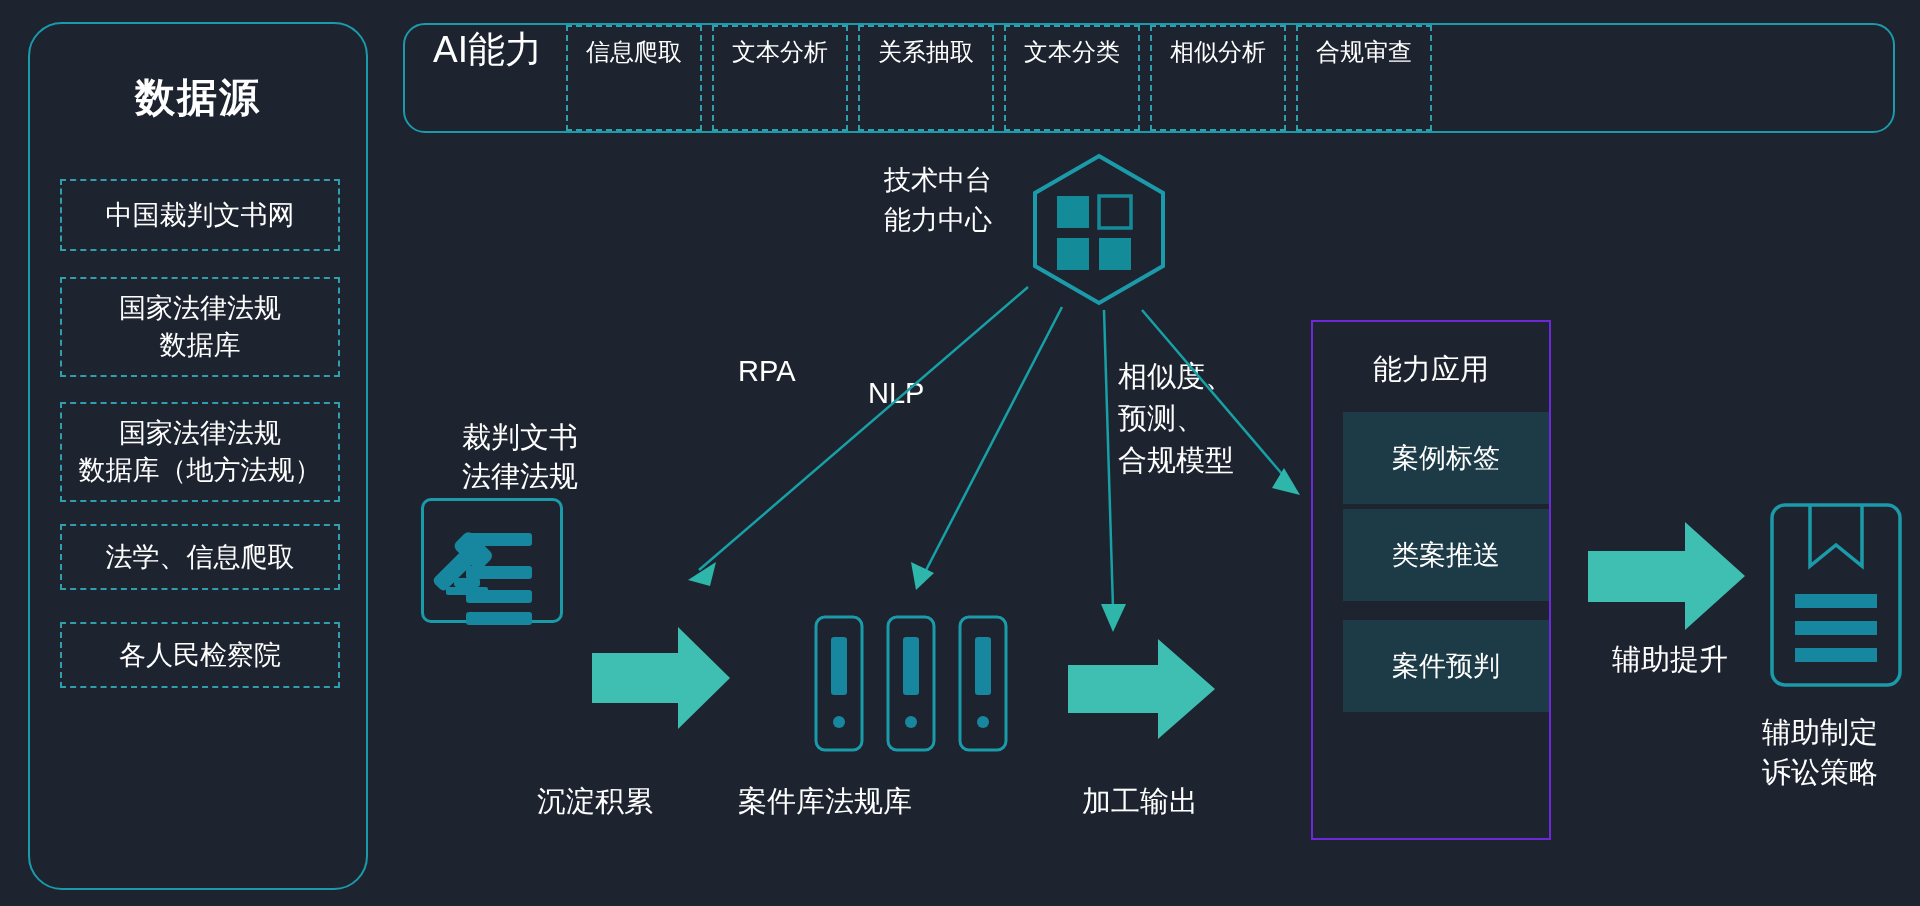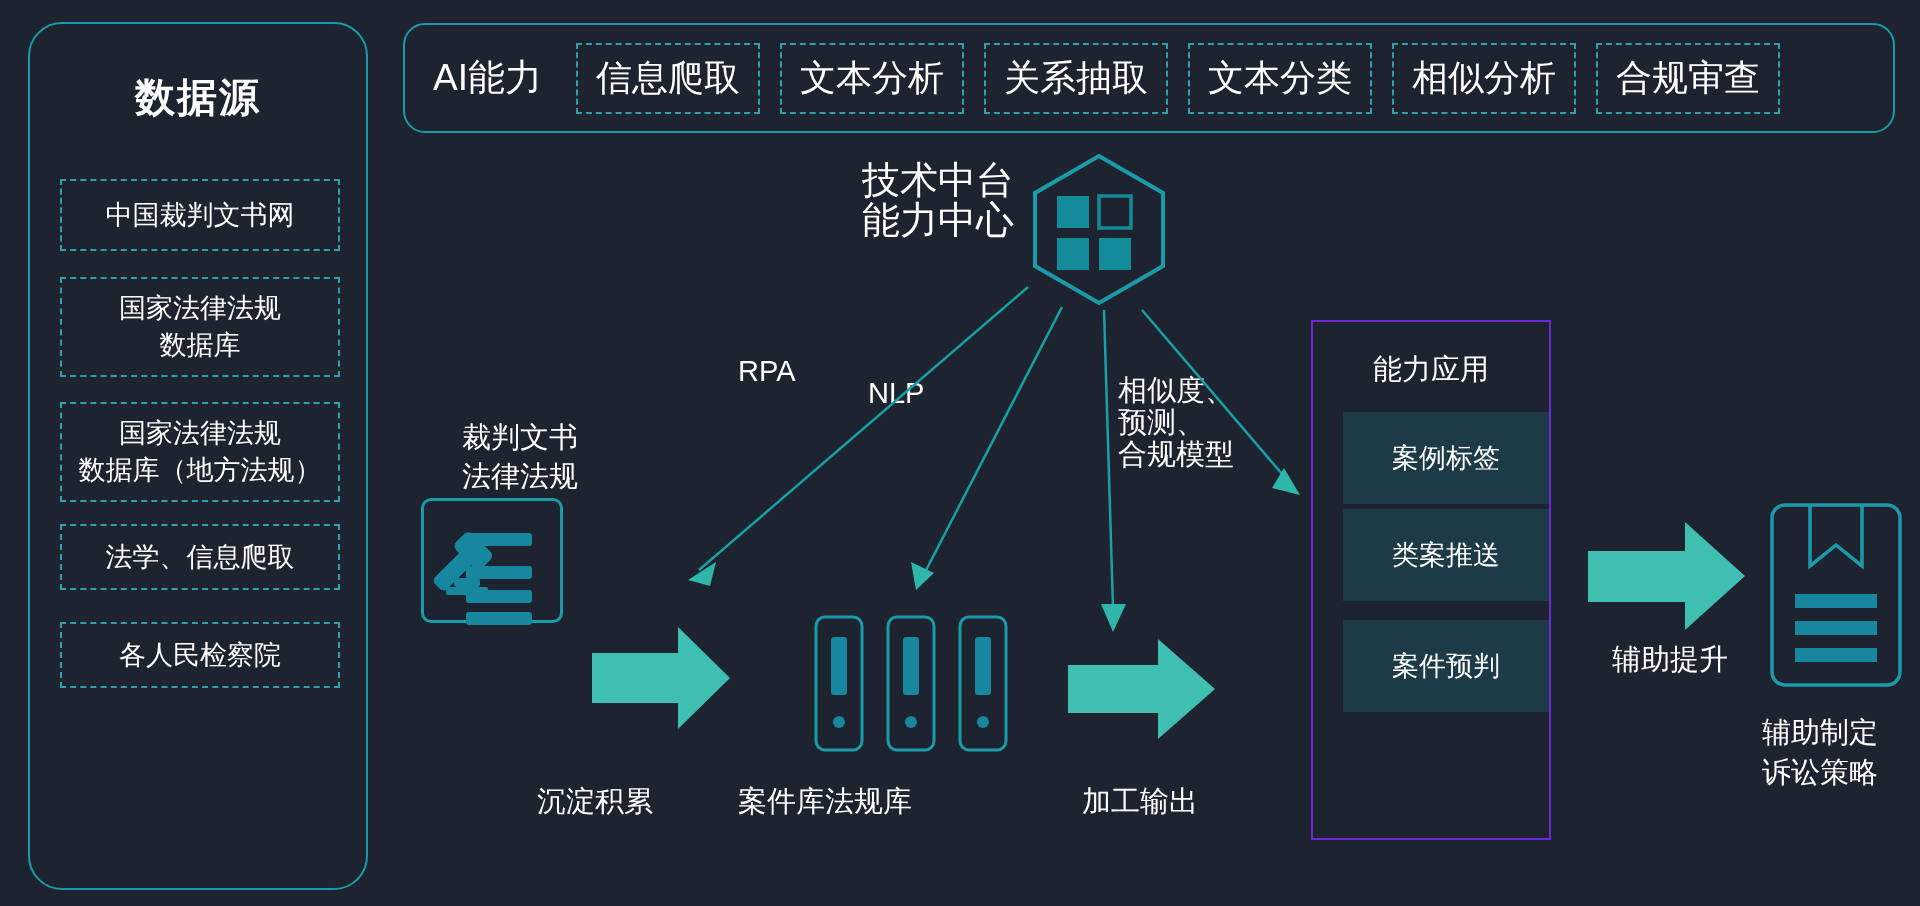--- a/index.html
+++ b/index.html
@@ -33,37 +33,37 @@
   .ds-0{top:155px;height:72px;}
   .ds-1{top:253px;height:100px;}
   .ds-2{top:378px;height:100px;}
   .ds-3{top:500px;height:66px;}
   .ds-4{top:598px;height:66px;}
 
   
   .ai-bar{
     position:absolute;left:403px;top:23px;width:1492px;height:110px;
     border:2px solid #1b9aaa;border-radius:22px;box-sizing:border-box;
-    display:flex;align-items:center;padding-left:28px;gap:20px;
+    display:flex;padding-left:28px;gap:10px;
   }
   .ai-title{font-size:37px;font-weight:400;color:#fff;margin-right:14px;white-space:nowrap;}
   .ai-chip{
     border:2px dashed #2f9fae;
-    padding:9px 18px;font-size:36px;color:#fff;white-space:nowrap;
+    padding:9px 18px;font-size:24px;color:#fff;white-space:nowrap;
   }
   .hex-label{
     position:absolute;left:838px;top:160px;width:200px;text-align:center;
-    font-size:38px;line-height:40px;color:#fff;
+    font-size:27px;line-height:40px;color:#fff;
   }
 
   
   .flow-label{position:absolute;color:#fff;}
   .lbl-rpa{left:738px;top:355px;font-size:29px;}
   .lbl-nlp{left:868px;top:377px;font-size:29px;}
-  .lbl-sim{left:1118px;top:355px;font-size:29px;line-height:32px;margin-top:19px;}
+  .lbl-sim{left:1118px;top:355px;font-size:29px;line-height:42px;}
 
   
   .grp-label{position:absolute;text-align:center;color:#fff;font-size:29px;line-height:39px;white-space:nowrap;}
   .lbl-doc{left:420px;top:418px;width:200px;}
   .lbl-chen{left:500px;top:782px;width:190px;}
   .lbl-case{left:700px;top:782px;width:250px;}
   .lbl-proc{left:1030px;top:782px;width:220px;}
   .lbl-assist{left:1570px;top:640px;width:200px;}
   .lbl-strategy{left:1710px;top:712px;width:220px;line-height:40px;}
 

